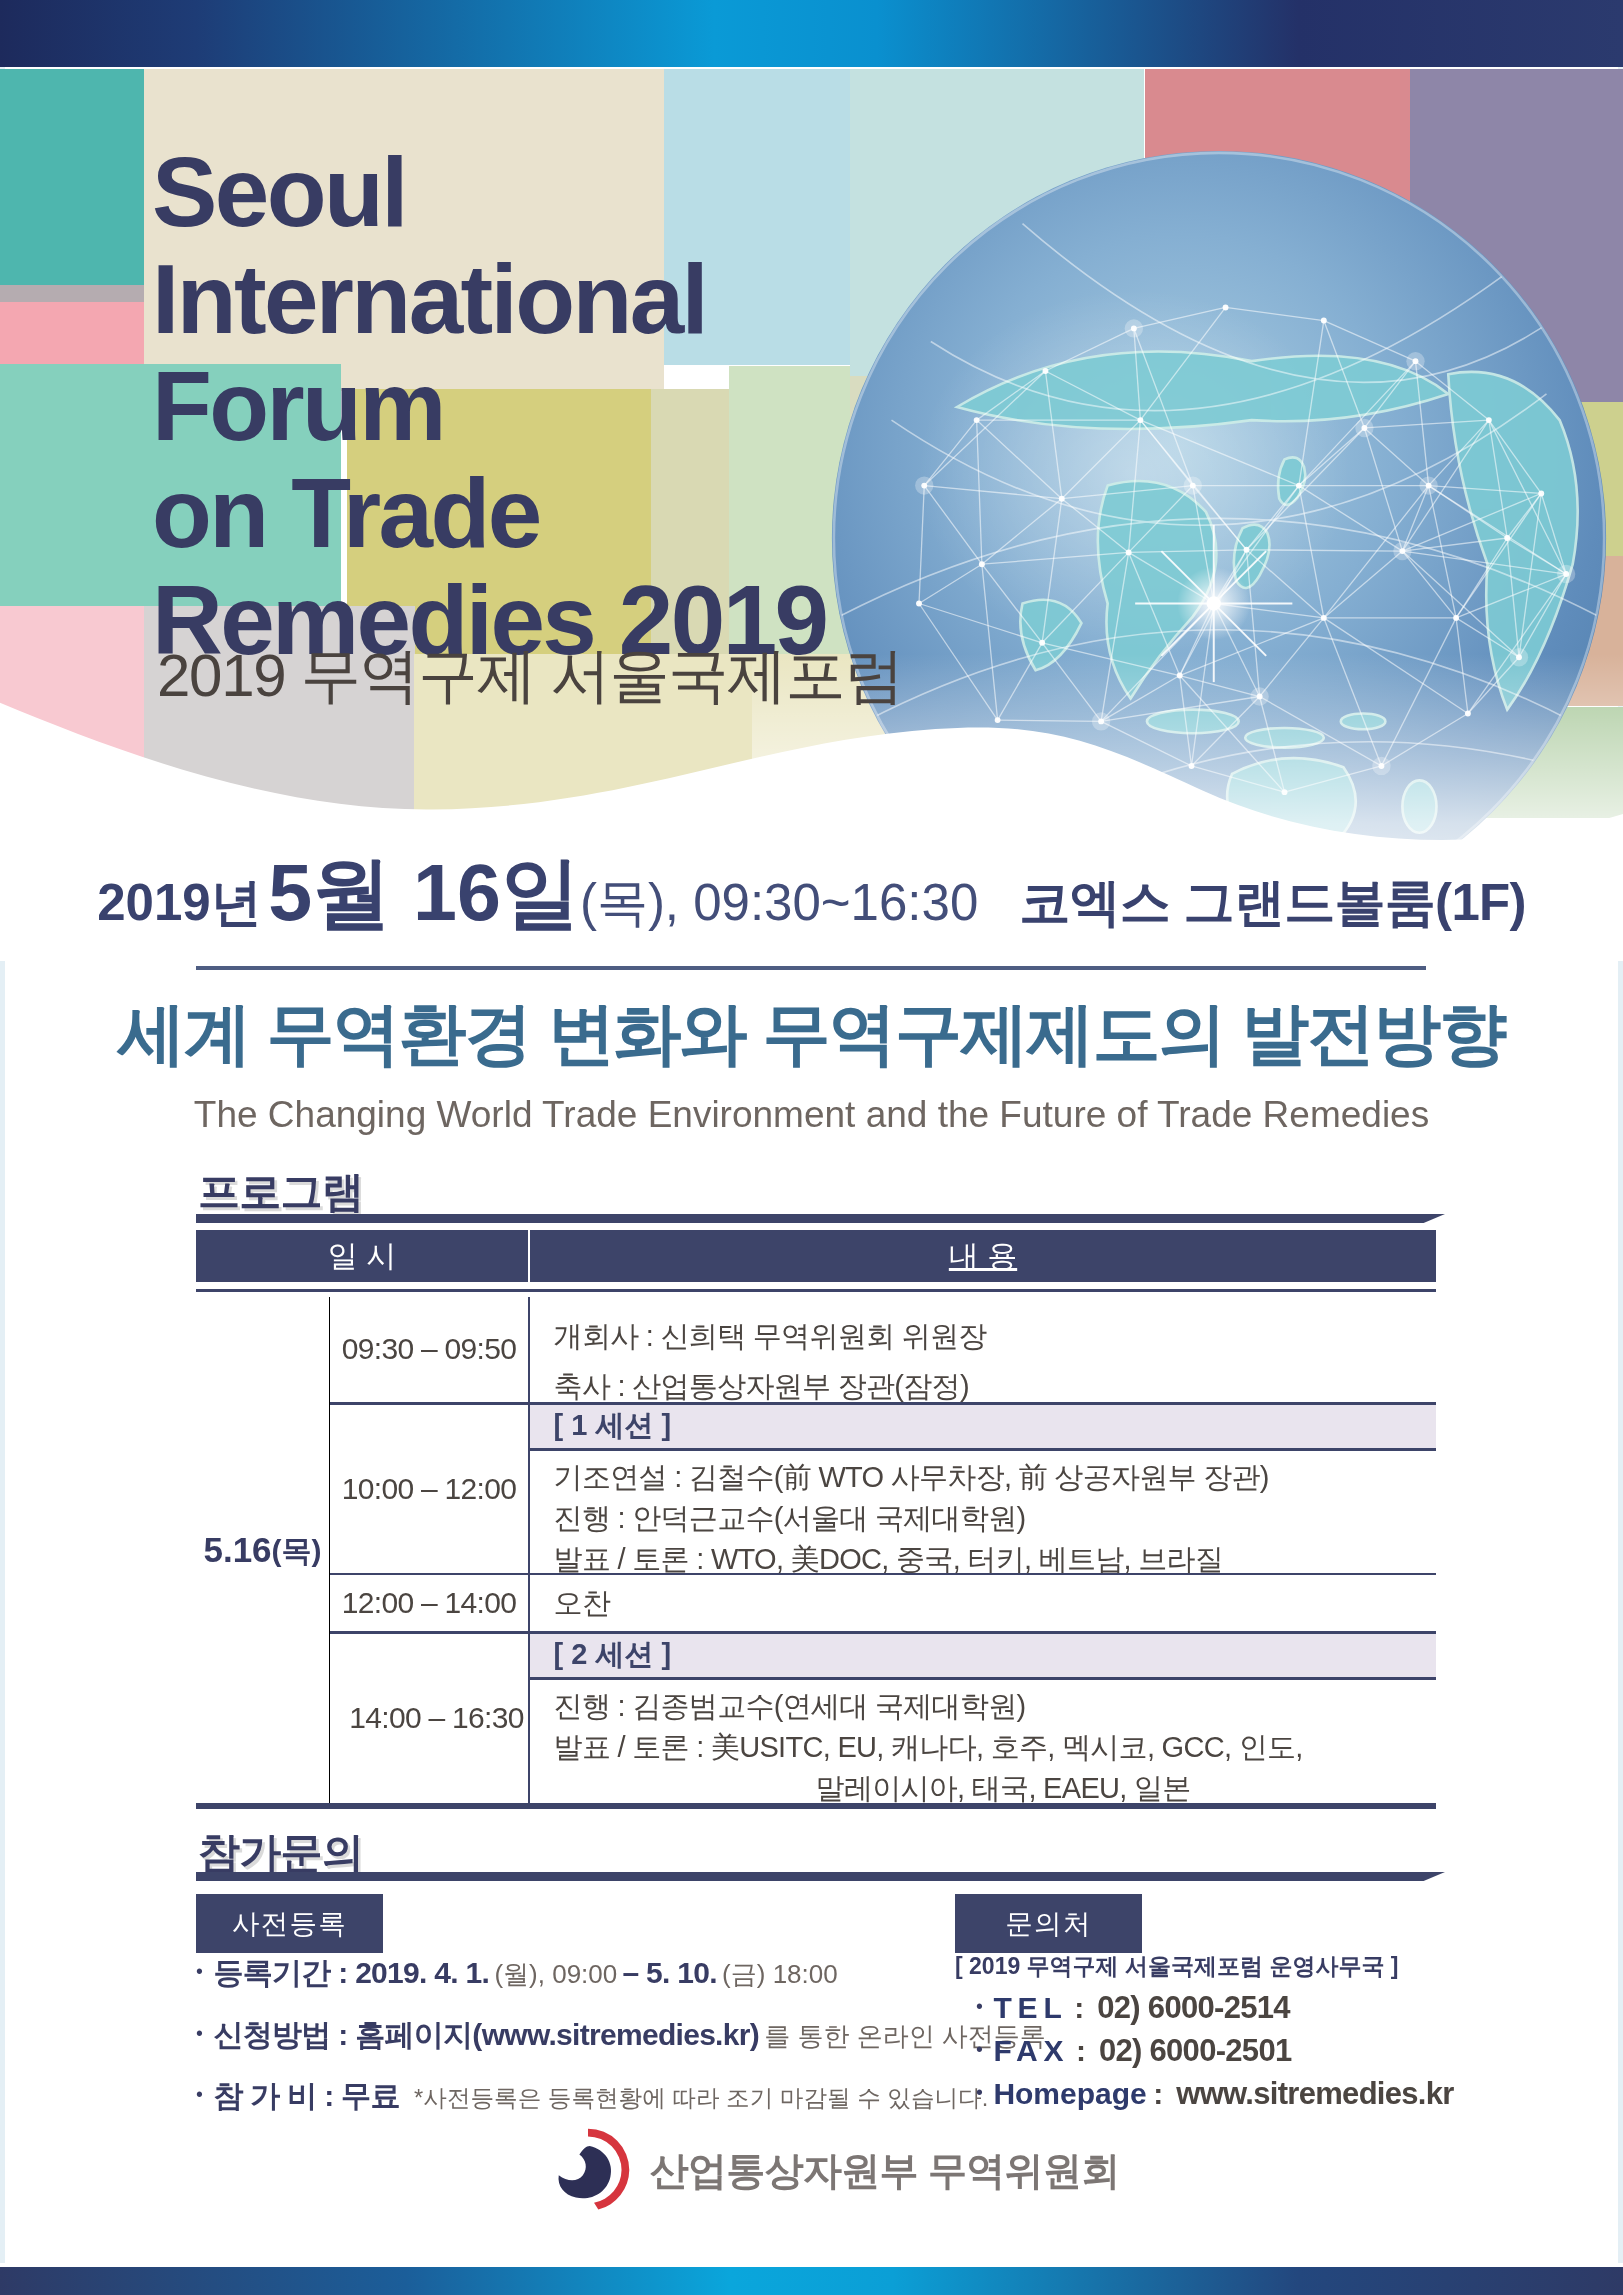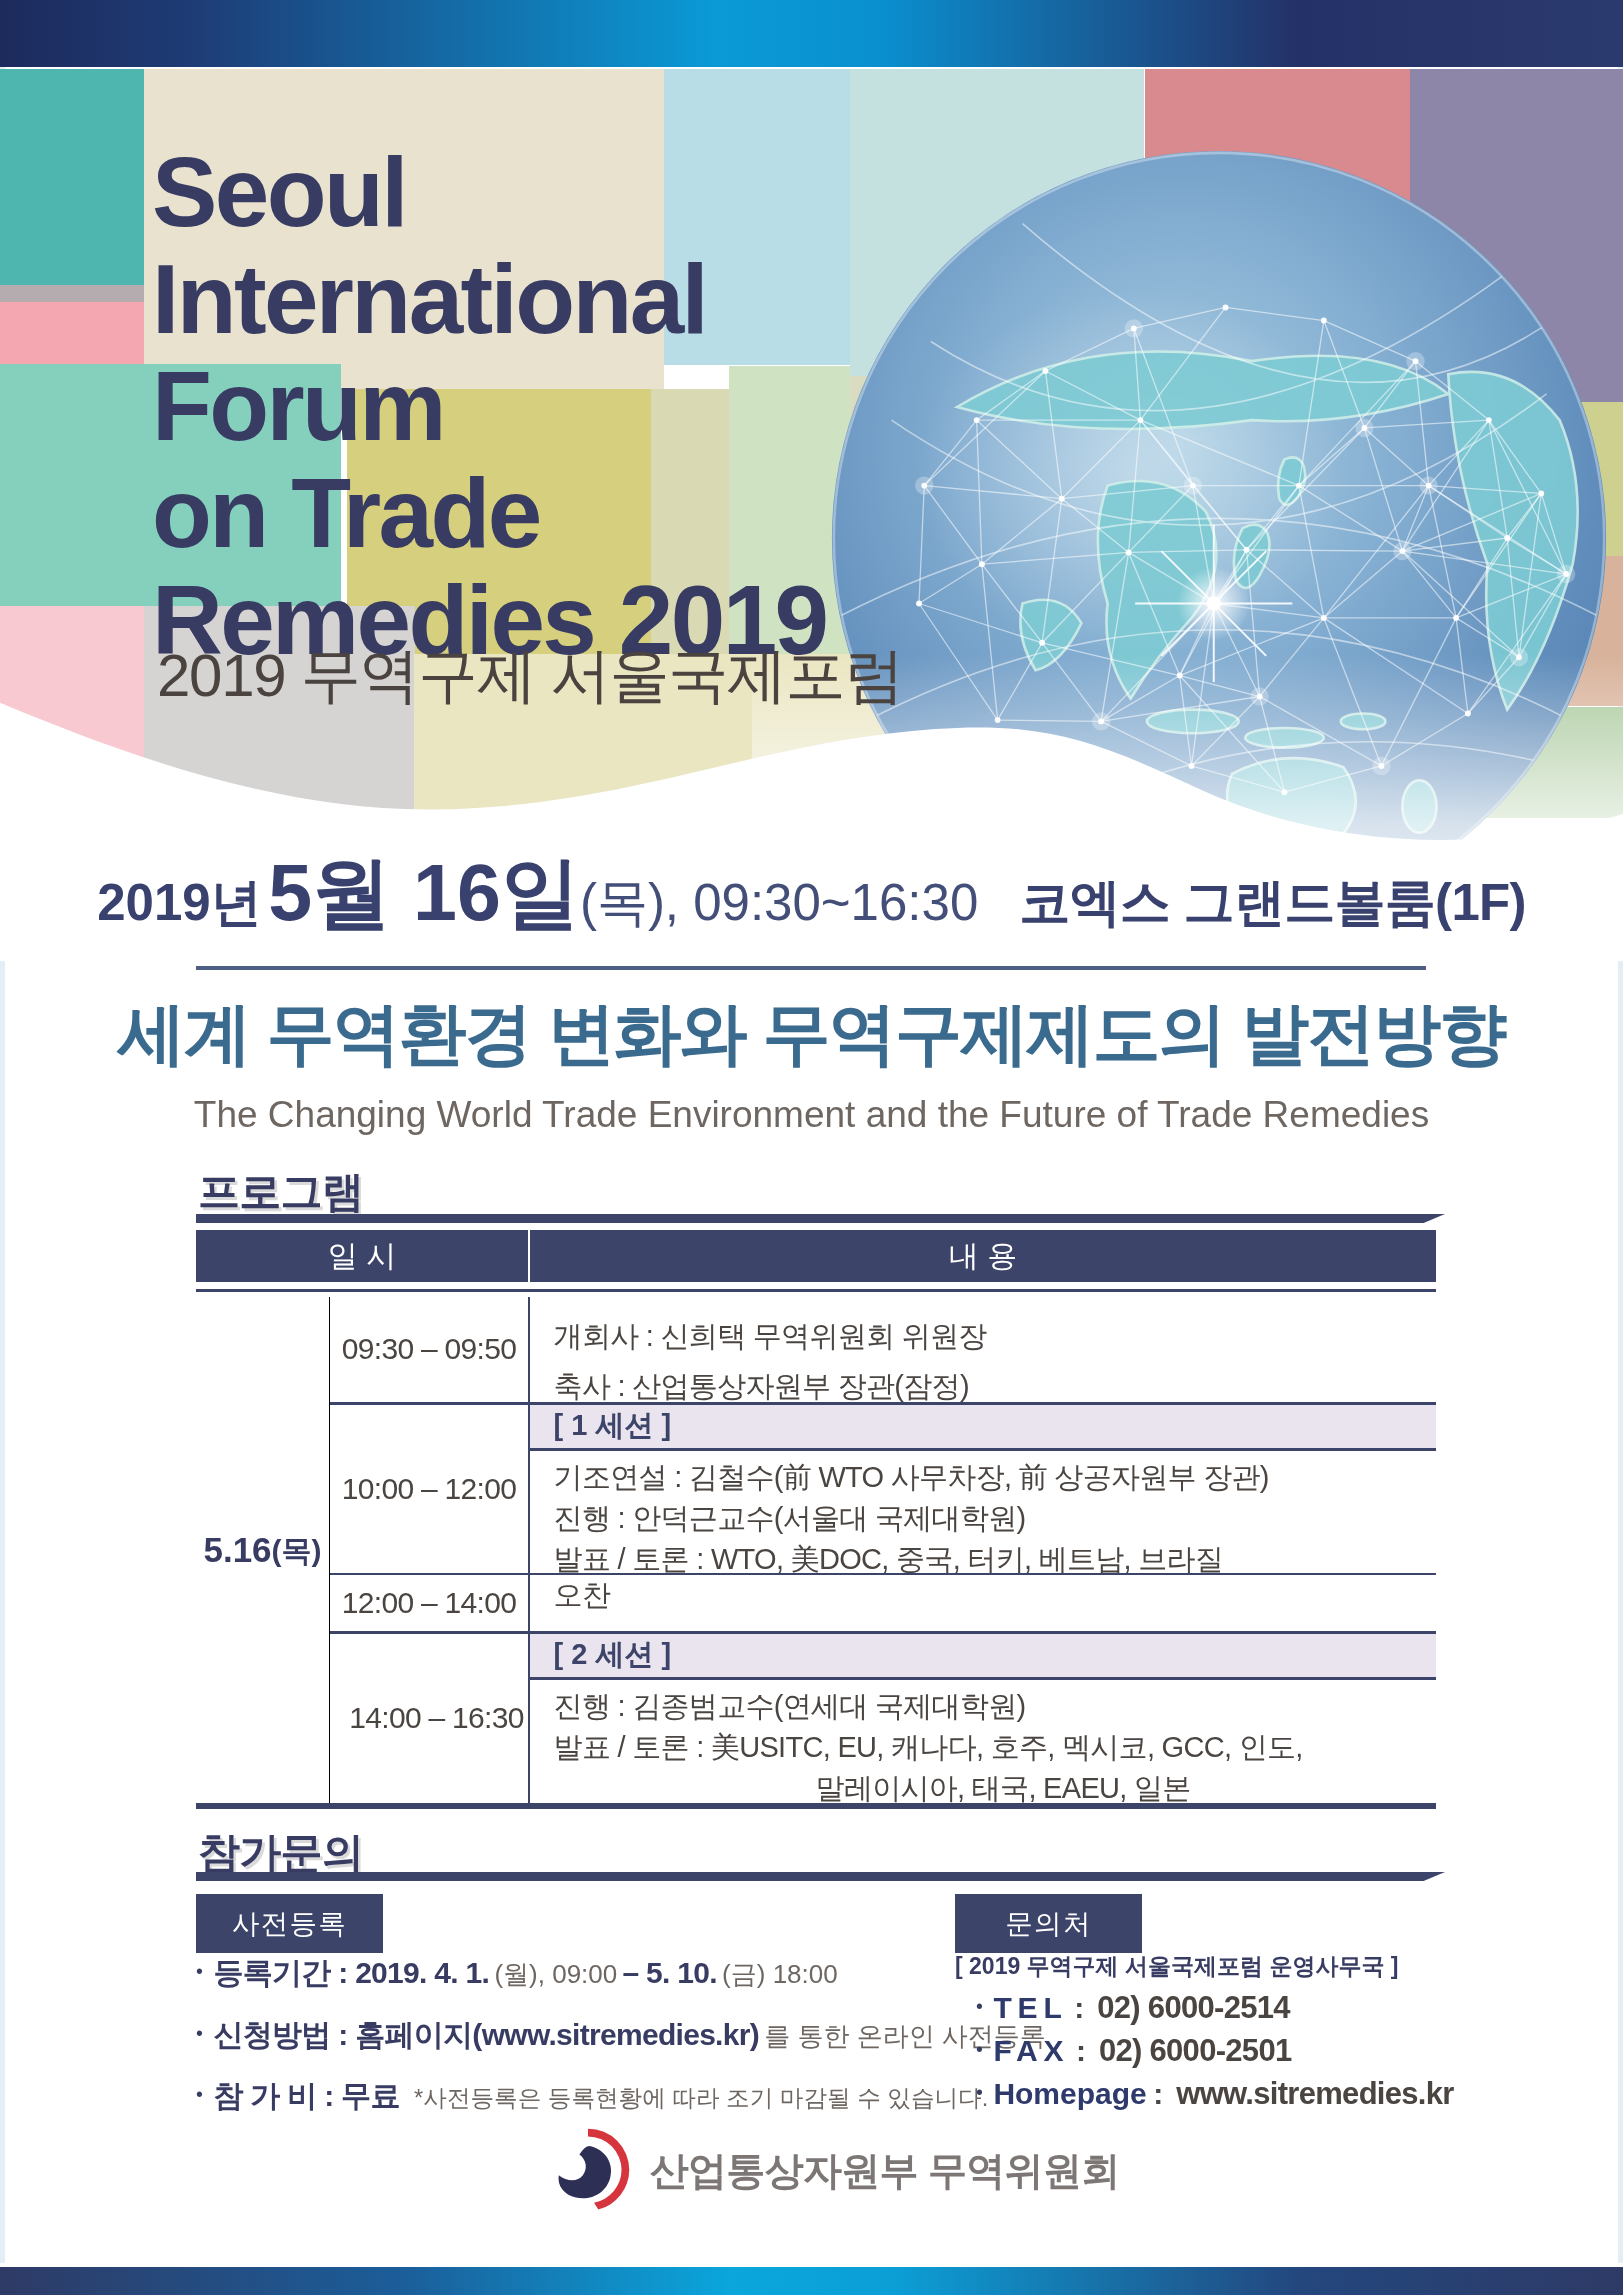--- a/index.html
+++ b/index.html
@@ -43,40 +43,40 @@
     text-shadow:2.6px 2.6px 0 rgba(150,150,150,.35);letter-spacing:-0.7px;}
   .sec-bar{position:absolute;left:196px;width:1249px;height:9.2px;background:#3d4469;
     clip-path:polygon(0 0,100% 0,calc(100% - 22px) 100%,0 100%);}
   .t-prog{left:198px;top:1164px;} .bar-prog{top:1214px;}
   .t-inq{left:198px;top:1825px;}  .bar-inq{top:1872px;}
 
   
   .ptable{position:absolute;left:196px;top:1230px;width:1240px;}
   .thead{display:flex;height:52px;background:#3d4469;color:#ffffff;font-size:30px;font-weight:500;}
   .thead .hc1{width:334px;border-right:2px solid #fff;display:flex;align-items:center;justify-content:center;box-sizing:border-box;}
-  .thead .hc2{flex:1;display:flex;align-items:center;justify-content:center;}
+  .thead .hc2{flex:1;display:flex;align-items:center;justify-content:center;text-decoration:underline;}
   .hgap1{height:6.5px;} .hline{height:3.3px;background:#3d4469;} .hgap2{height:5.2px;}
   .tbody{display:grid;grid-template-columns:134px 200px 1fr;
     grid-template-rows:105px 2.6px 46px 122px 2.6px 56px 2.6px 46px 123px;}
   .datecell{grid-column:1;grid-row:1/10;border-right:1px solid #000000;display:flex;
     flex-direction:row;align-items:center;justify-content:center;box-sizing:border-box;}
   .dc-date{font-size:35px;font-weight:700;color:#383c63;}
   .dc-day{font-size:30px;font-weight:700;color:#383c63;margin-top:3.9px;}
   .timecell{grid-column:2;border-right:2px solid #3d4469;display:flex;align-items:center;
     justify-content:center;font-size:30px;color:#4b4541;box-sizing:border-box;letter-spacing:-0.7px;}
   .tc1{grid-row:1;} .tc2{grid-row:3/5;} .tc3{grid-row:6;} .tc4{grid-row:8/10;padding-left:15px;}
   .sep{grid-column:2/4;background:#3d4469;}
   .sep1{grid-row:2;} .sep2{grid-row:5;} .sep3{grid-row:7;}
   .band{grid-column:3;background:#e9e4ee;border-bottom:3.3px solid #3d4469;display:flex;
     align-items:center;padding-left:23.6px;font-size:29px;font-weight:700;color:#3d4469;box-sizing:border-box;}
   .band1{grid-row:3;} .band2{grid-row:8;}
   .ccell{grid-column:3;padding:6.5px 0 0 23.6px;font-size:29px;color:#4b4541;box-sizing:border-box;}
   .ccell .ln{line-height:41px;letter-spacing:-0.7px;white-space:nowrap;}
   .cc1{grid-row:1;padding-top:14.4px;} .cc1 .ln{line-height:50px;}
-  .cc2{grid-row:4;} .cc3{grid-row:6;display:flex;align-items:flex-start;padding-top:0;} .cc4{grid-row:9;}
+  .cc2{grid-row:4;} .cc3{grid-row:6;display:flex;align-items:center;padding-top:0;} .cc4{grid-row:9;}
   .indent{padding-left:262px;}
   .tfoot{height:5.9px;background:#3d4469;}
 
   
   .badge{position:absolute;width:187px;height:59px;background:#3d4469;color:#fff;font-size:27.5px;
     display:flex;align-items:center;justify-content:center;letter-spacing:1.3px;}
   .badge-reg{left:196px;top:1894px;} .badge-con{left:955px;top:1894px;}
   .iline{position:absolute;white-space:nowrap;display:flex;align-items:baseline;}
   .bullet{font-size:19.6px;color:#383c63;margin-right:10.5px;position:relative;top:-5.2px;}
   .ib{font-size:30px;font-weight:700;color:#383c63;letter-spacing:-0.7px;}

